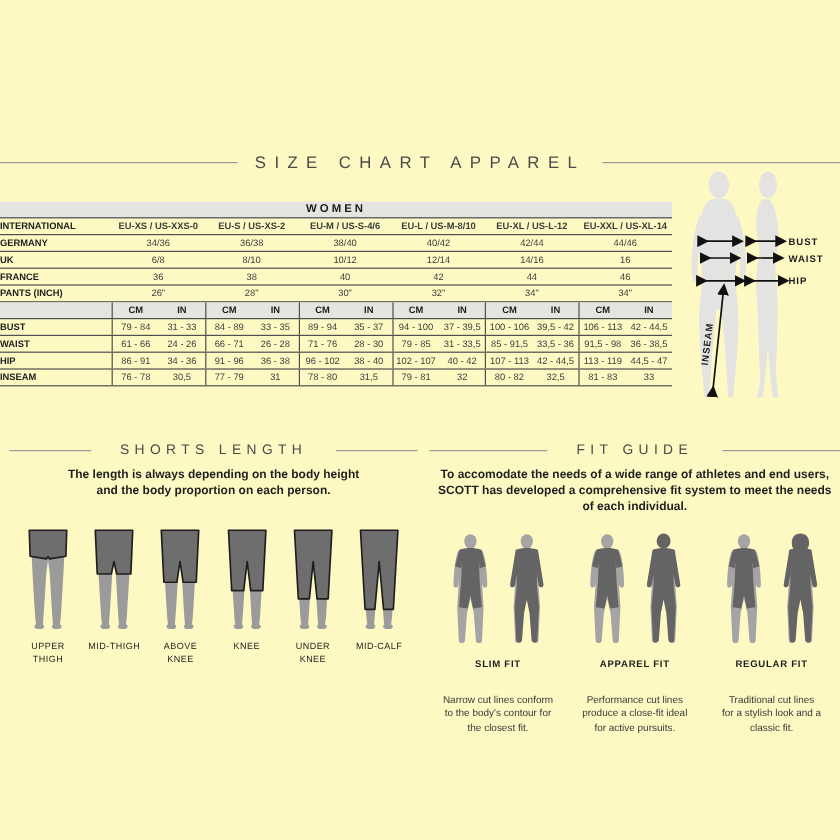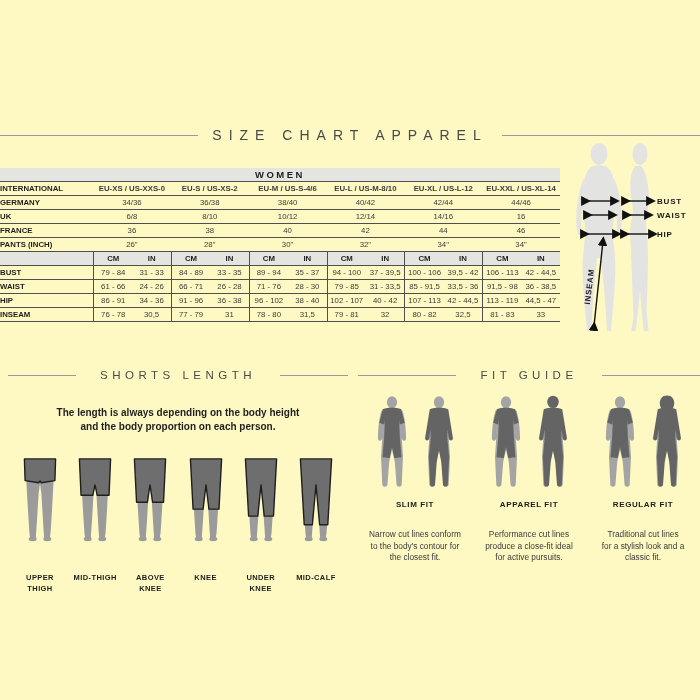--- a/index.html
+++ b/index.html
@@ -34,28 +34,28 @@
 
   
   .diagram{position:absolute;top:140px;left:556px;width:144px;height:200px}
   .diagram svg{display:block}
   .diagram text{font-size:8px;font-weight:bold;letter-spacing:.8px;fill:#1a1a1a}
 
   
   .section{position:absolute;top:369px}
   .section .head-row{display:flex;align-items:center;gap:24px}
   .section-title{font-size:11.5px;letter-spacing:4.5px;color:#4a4a4a;white-space:nowrap}
-  .section-desc{margin-top:25px;text-align:center;font-weight:bold;font-size:10px;line-height:1.35;color:#1f1f1f}
+  .section-desc{margin-top:8px;text-align:center;font-weight:bold;font-size:10px;line-height:1.35;color:#1f1f1f}
   .shorts-section{left:8px;width:340px}
   .fit-section{left:358px;width:342px}
 
   .shorts-figures{margin-top:24px;display:flex;justify-content:space-between;padding:0 6px}
   .shorts-item{width:52px;display:flex;flex-direction:column;align-items:center}
   .shorts-item svg{width:52px;height:87px}
-  .shorts-label{margin-top:28px;font-size:7.5px;font-weight:bold;letter-spacing:.4px;text-align:center;line-height:1.5;color:#1d1d1d}
+  .shorts-label{margin-top:6px;font-size:7.5px;font-weight:normal;letter-spacing:.4px;text-align:center;line-height:1.5;color:#1d1d1d}
 
   .fit-figures{margin-top:14px;display:flex;justify-content:space-between;padding:0 2px}
   .fit-item{width:110px;display:flex;flex-direction:column;align-items:center}
   .fit-pair{display:flex;gap:3px}
   .fit-pair svg{width:44px;height:97px}
   .fit-label{margin-top:8px;font-size:8px;font-weight:bold;letter-spacing:.6px;color:#1d1d1d}
   .fit-desc{margin-top:20px;font-size:8.3px;line-height:1.4;text-align:center;color:#3a3a3a}
 </style>
 </head>
 <body>
@@ -370,20 +370,25 @@
         </div>
       </div>
   </div>
 
   <div class="section fit-section">
     <div class="head-row">
       <div class="rule"></div>
       <div class="section-title">FIT GUIDE</div>
       <div class="rule"></div>
     </div>
+    <div class="section-desc">
+      <div>To accomodate the needs of a wide range of athletes and end users,</div>
+      <div>SCOTT has developed a comprehensive fit system to meet the needs</div>
+      <div>of each individual.</div>
+    </div>
     <div class="fit-figures" id="fit-figures">
         <div class="fit-item">
           <div class="fit-pair">
             <svg viewBox="0 0 50 110">
               <ellipse cx="25" cy="8" rx="5.8" ry="6.8" fill="#a4a4a4"></ellipse>
               <rect x="22" y="12" width="6" height="5" fill="#a4a4a4"></rect>
               <path d="M13.5,17 C10.5,24 9.2,38 9,49 C8.9,52.4 13,52.8 13.6,49.5 C14.6,41 15.6,28 16.5,21 Z" fill="#a4a4a4"></path>
                  <path d="M36.5,17 C39.5,24 40.8,38 41,49 C41.1,52.4 37,52.8 36.4,49.5 C35.4,41 34.4,28 33.5,21 Z" fill="#a4a4a4"></path>
               <path d="M15,16.5 C21,14.5 29,14.5 35,16.5 L36.5,49 H13.5 Z" fill="#a4a4a4"></path>
               <path d="M14,48 H36 L37.5,70 L36,102 C35.9,105 30.3,105 30.2,102 L28.2,76 L25,62 L21.8,76 L19.8,102 C19.7,105 14.1,105 14,102 L12.5,70 Z" fill="#a4a4a4"></path>

